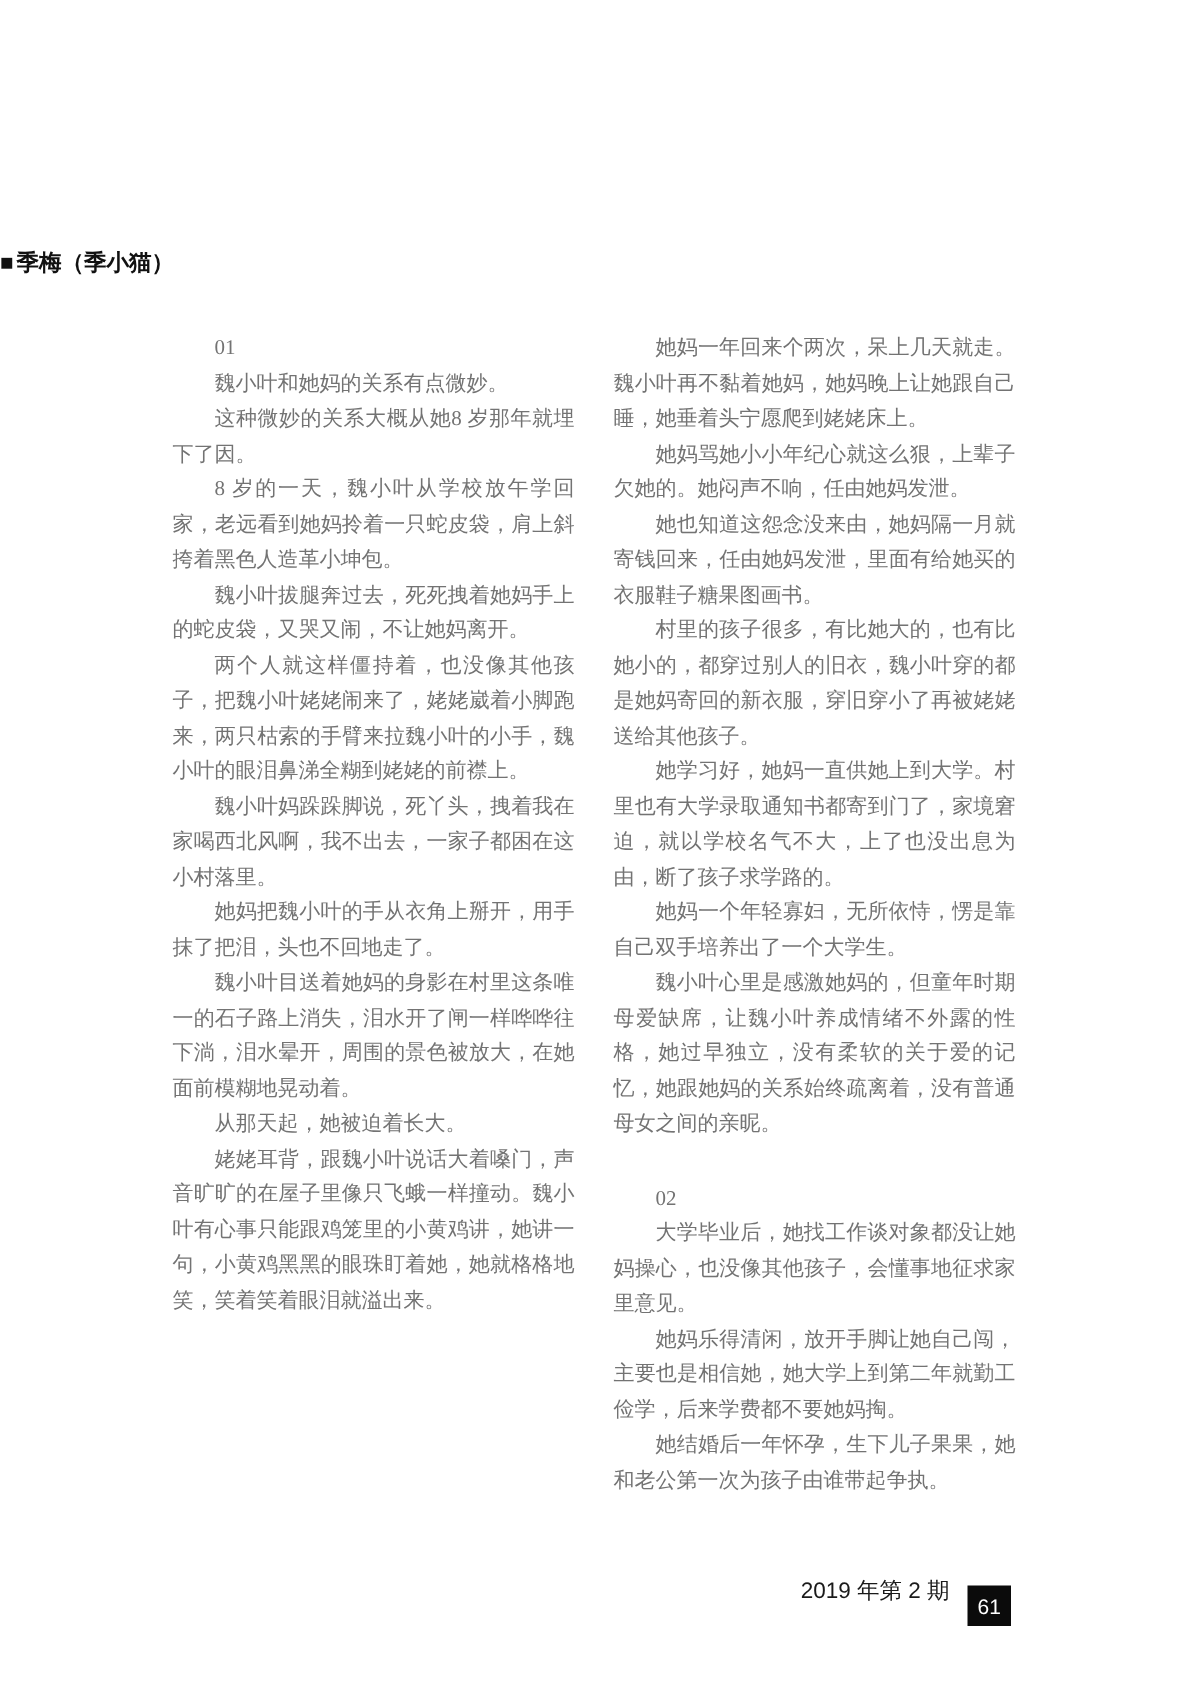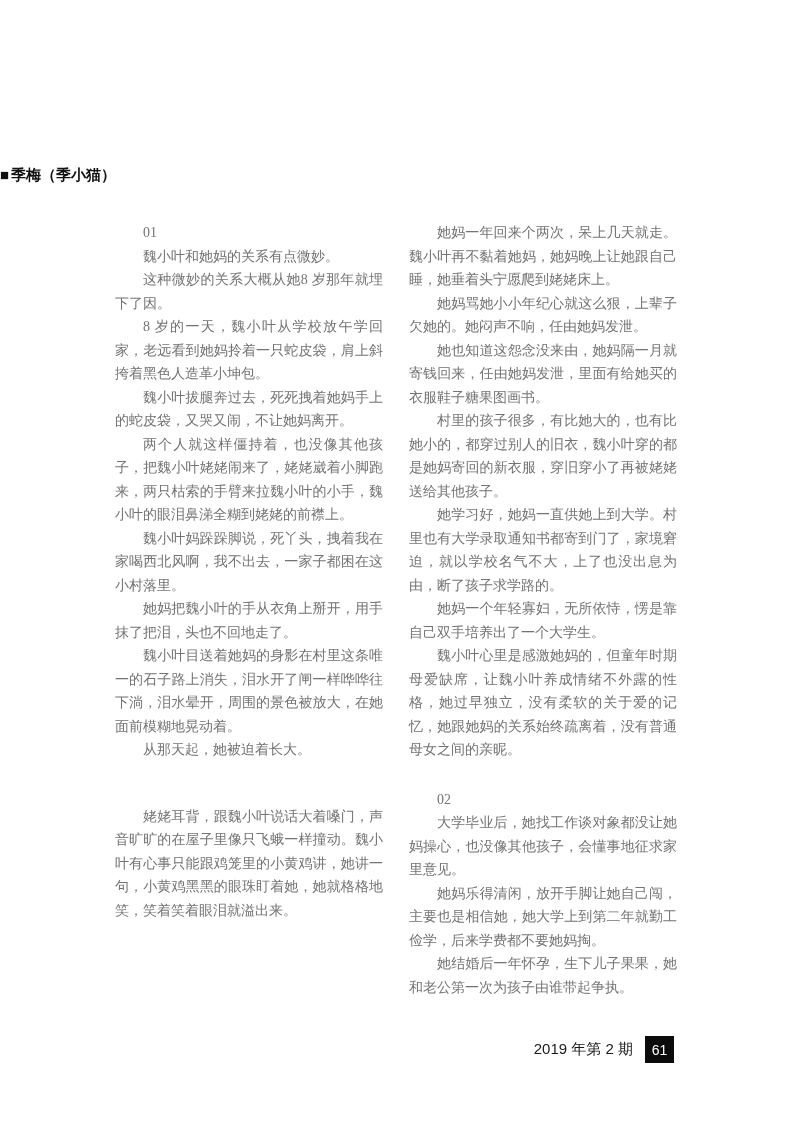--- a/index.html
+++ b/index.html
@@ -65,21 +65,20 @@
   .section + .section .section-number {
     margin-top: 26px;
   }
   p.para {
     margin: 0;
     text-indent: 2em;
     word-break: break-all;
   }
   p.col-break {
     break-after: column;
-    margin-top: 43px;
     -webkit-column-break-after: always;
   }
   .footer {
     position: absolute;
     top: 1036px;
     right: 119px;
     display: flex;
     align-items: center;
     gap: 12px;
   }
@@ -91,20 +90,21 @@
   .footer .page-badge {
     width: 29px;
     height: 27px;
     background: #0b0b0b;
     color: #ffffff;
     font-family: "Liberation Sans", "DejaVu Sans", sans-serif;
     font-size: 14px;
     display: flex;
     align-items: center;
     justify-content: center;
+    margin-top: 21px;
   }
 </style>
 </head>
 <body>
 
 <div class="sheet">
 
 
   <div class="byline">
     <span class="bullet">■</span><span>季梅（季小猫）</span>

